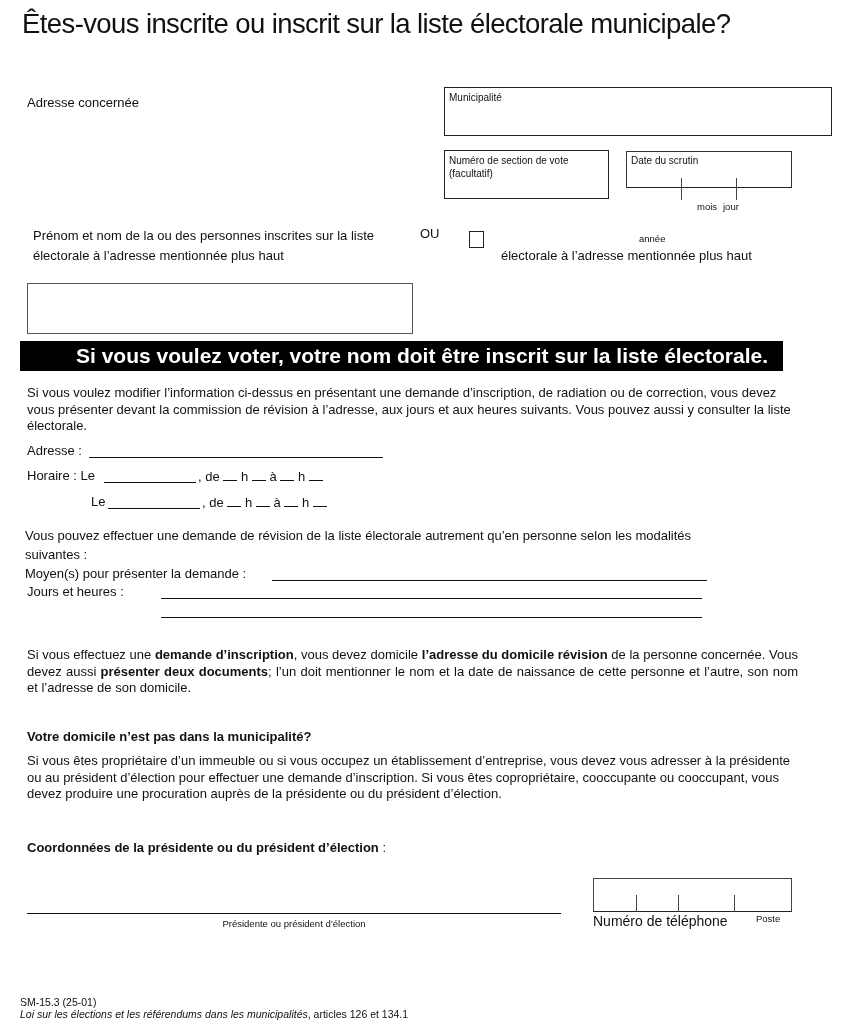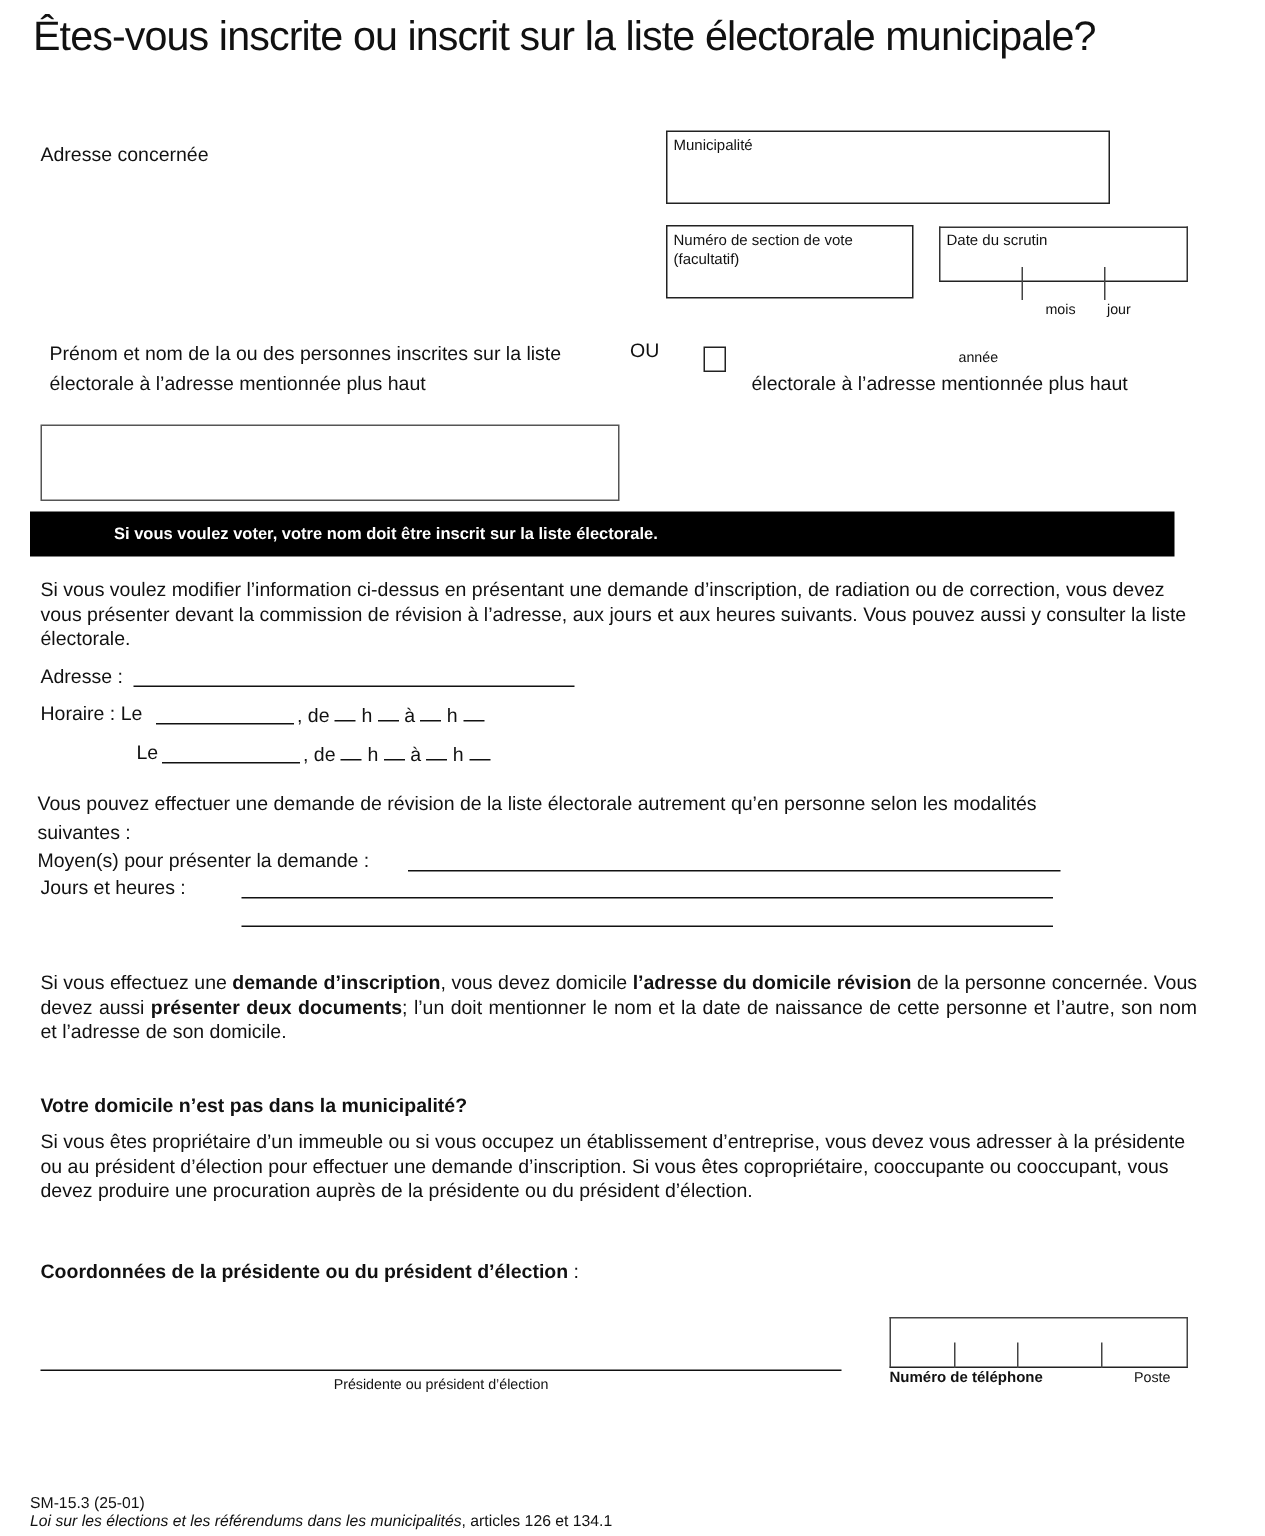--- a/index.html
+++ b/index.html
@@ -7,58 +7,58 @@
          font-family: "Liberation Sans", sans-serif; color: #111; }
   .abs { position: absolute; }
   .cal { font-family: "Liberation Sans", sans-serif; }
   .title { left: 22px; top: 8px; font-size: 27.5px; letter-spacing: -0.6px; color: #111; white-space: nowrap; }
   .lbl13 { font-size: 13px; color: #111; white-space: nowrap; }
   .box { border: 1.5px solid #222; box-sizing: border-box; }
   .boxlbl { font-size: 10px; color: #111; line-height: 13px; position: absolute; left: 4px; top: 3px; }
   .small9 { font-size: 9.5px; color: #111; }
   .checkbox { width: 15px; height: 17px; border: 1.3px solid #222; box-sizing: border-box; background: #fff; cursor: pointer; }
   .banner { left: 20px; top: 341px; width: 763px; height: 30px; background: #000; color: #fff;
-            font-weight: bold; font-size: 11px; line-height: 30px; box-sizing: border-box; padding-left: 56px; white-space: nowrap; }
+            font-weight: bold; font-size: 21px; line-height: 30px; box-sizing: border-box; padding-left: 56px; white-space: nowrap; }
   .para { font-size: 13px; line-height: 16.5px; color: #111; }
   .justify { text-align: justify; }
   .uline { display: inline-block; border-bottom: 1px solid #111; height: 12px; vertical-align: baseline; }
   .hline { height: 0; border-top: 1px solid #111; }
   .vtick { width: 0; border-left: 1px solid #444; }
   b { font-weight: bold; }
   .footer { font-size: 10.5px; line-height: 12px; color: #111; }
 </style>
 </head>
 <body>
 
 <div class="abs title cal">Êtes-vous inscrite ou inscrit sur la liste électorale municipale?</div>
 
 <div class="abs lbl13" style="left:27px; top:95px;">Adresse concernée</div>
 
-<div class="abs box" style="left:444px; top:87px; width:296px; height:49px;">
+<div class="abs box" style="left:444px; top:87px; width:388px; height:49px;">
   <span class="boxlbl">Municipalité</span>
 </div>
 
 <div class="abs box" style="left:444px; top:150px; width:165px; height:49px;">
   <span class="boxlbl">
     <span>Numéro de section de vote</span><br>
     <span>(facultatif)</span>
   </span>
 </div>
 
 <div class="abs" style="left:626px; top:151px; width:166px; height:37px; border:1px solid #333; border-bottom:1.5px solid #222; box-sizing:border-box;">
   <span class="boxlbl" style="top:2px;">Date du scrutin</span>
   <div class="abs vtick" style="left:54px; top:26px; height:22px;"></div>
   <div class="abs vtick" style="left:109px; top:26px; height:22px;"></div>
   <div class="abs" style="left:0; top:0; width:54px; height:48px;"></div>
   <div class="abs" style="left:55px; top:0; width:54px; height:48px;"></div>
   <div class="abs" style="left:110px; top:0; width:55px; height:48px;"></div>
 </div>
 <div class="abs small9" style="left:639px; top:201px;margin-top:32px;">année</div>
 <div class="abs small9" style="left:697px; top:201px;">mois</div>
-<div class="abs small9" style="left:738px; top:201px;">jour</div>
+<div class="abs small9" style="left:723px; top:201px;">jour</div>
 
 <div class="abs lbl13" style="left:33px; top:226px; line-height:20px;">
   <span>Prénom et nom de la ou des personnes inscrites sur la liste</span><br>
   <span>électorale à l’adresse mentionnée plus haut</span>
 </div>
 <div class="abs lbl13" style="left:420px; top:226px;">OU</div>
 <div class="abs checkbox" style="left:469px; top:231px;"></div>
 <div class="abs lbl13" style="left:501px; top:226px; line-height:20px;">
   <br>
   <span>électorale à l’adresse mentionnée plus haut</span>
@@ -128,19 +128,19 @@
 </div>
 
 <div class="abs" style="left:27px; top:913px; width:534px; height:0; border-top:1px solid #111;"></div>
 <div class="abs" style="left:27px; top:918px; width:534px; text-align:center; font-size:9.5px; color:#111;">Présidente ou président d’élection</div>
 
 <div class="abs" style="left:593px; top:878px; width:199px; height:34px; border:1px solid #444; border-bottom:1.2px solid #222; box-sizing:border-box;">
   <div class="abs vtick" style="left:42px; top:16px; height:17px;"></div>
   <div class="abs vtick" style="left:84px; top:16px; height:17px;"></div>
   <div class="abs vtick" style="left:140px; top:16px; height:17px;"></div>
 </div>
-<div class="abs" style="left:593px; top:913px; font-size:10px; color:#111; white-space:nowrap;font-weight:bold;">Numéro de téléphone</div>
+<div class="abs" style="left:593px; top:913px; font-size:14px; color:#111; white-space:nowrap;">Numéro de téléphone</div>
 <div class="abs" style="left:756px; top:913px; font-size:9.5px; color:#111; white-space:nowrap;">Poste</div>
 
 <div class="abs footer" style="left:20px; top:996px; white-space:nowrap;">
   <span>SM-15.3 (25-01)</span><br>
   <i>Loi sur les élections et les référendums dans les municipalités</i><span>, articles 126 et 134.1</span>
 </div>
 
 </body></html>

